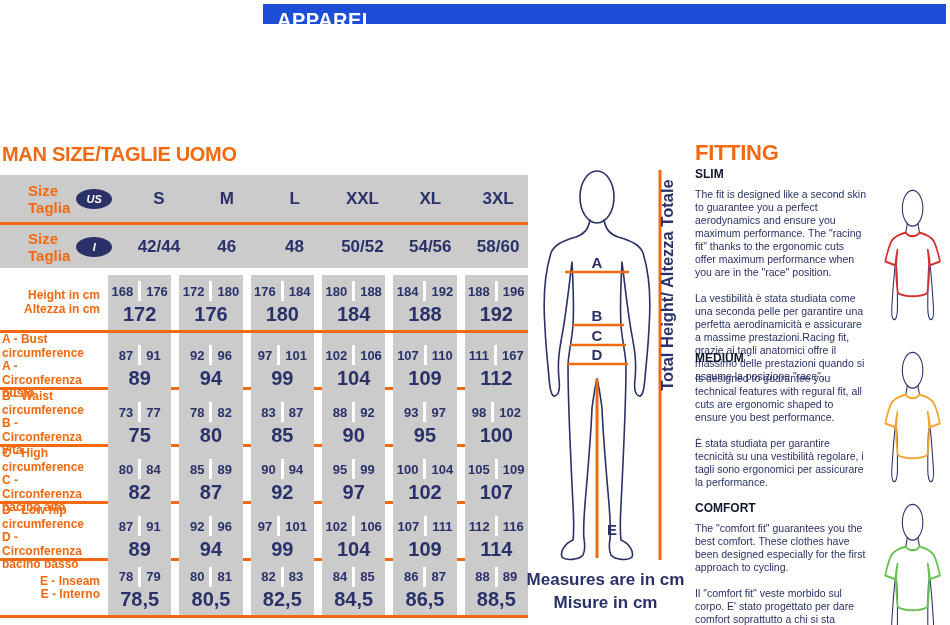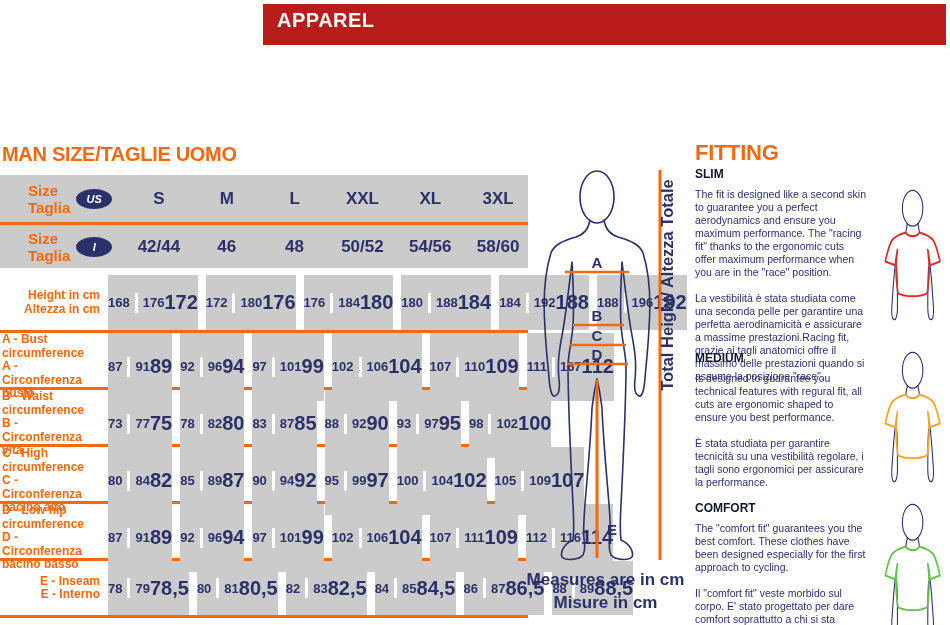--- a/index.html
+++ b/index.html
@@ -6,21 +6,21 @@
   .page{position:relative;width:950px;height:625px;background:#fff;overflow:hidden;
         font-family:"Liberation Sans",sans-serif;color:#2a3168;}
 
   
   .logo{position:absolute;left:10px;top:2px;width:182px;height:104px;}
   .logo-shield{display:block;margin:2px auto 0 52px;}
   .wordmark{position:relative;margin-top:-2px;text-align:center;
             font-size:35px;font-weight:bold;color:#2a3168;letter-spacing:4px;
             transform:scaleY(.92);white-space:nowrap;}
   .regmark{font-size:11px;vertical-align:18px;letter-spacing:0;}
-  .banner{position:absolute;left:263px;top:4px;width:683px;height:41px;background:#b91c1c;}
+  .banner{position:absolute;left:263px;top:4px;width:683px;height:20px;background:#1d4ed8;}
   .banner-label{color:#fff;font-weight:bold;font-size:20px;line-height:33px;
                 padding-left:14px;letter-spacing:.5px;}
 
   
   .page-title{position:absolute;left:2px;top:143px;font-size:20px;font-weight:bold;
               color:#f2690f;letter-spacing:-.3px;}
 
   
   .size-table{position:absolute;left:0;top:175px;width:528px;}
   .t-row{display:grid;grid-template-columns:100px repeat(6,1fr);column-gap:8px;}
@@ -33,21 +33,21 @@
   .h-label-txt{color:#f2690f;font-weight:bold;font-size:15px;line-height:17px;}
   .badge{width:36px;height:20px;margin-left:6px;background:#2a3168;border-radius:50%;
          color:#fff;font-weight:bold;font-style:italic;font-size:11px;
          display:flex;align-items:center;justify-content:center;flex:none;}
   .h-val{display:flex;align-items:center;justify-content:center;
          color:#2a3168;font-weight:bold;font-size:17px;}
   .d-row{height:54px;}
   .d-row.first{height:55px;}
   .d-label{display:flex;flex-direction:column;justify-content:center;
            color:#f2690f;font-weight:bold;font-size:12px;line-height:13.5px;padding-left:2px;align-items:flex-end;}
-  .cell{background:#cbcbcb;display:flex;flex-direction:row;
+  .cell{background:#cbcbcb;display:flex;flex-direction:column;
         align-items:center;justify-content:center;}
   .minmax{display:flex;align-items:center;height:23px;}
   .min,.max{font-size:13px;font-weight:bold;color:#2a3168;}
   .vline{width:3px;height:20px;background:#fff;margin:0 5px;}
   .mid{font-size:20px;font-weight:bold;color:#2a3168;line-height:23px;}
 
   
   .diagram{position:absolute;left:535px;top:160px;width:150px;height:460px;}
   .measure-note{position:absolute;left:518px;top:568px;width:175px;text-align:center;
                 font-size:17px;font-weight:bold;color:#2a3168;line-height:23px;}

